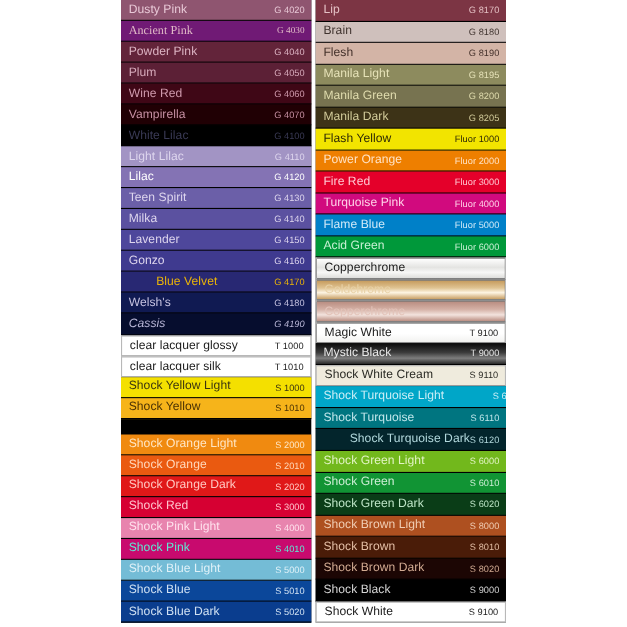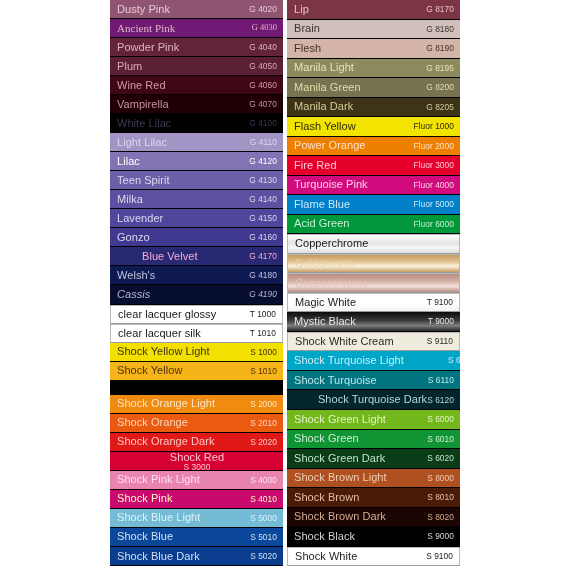--- a/index.html
+++ b/index.html
@@ -111,21 +111,21 @@
         <span class="swatch-code">G 4140</span>
       </div>
       <div class="swatch-row" style="background: rgb(78, 71, 155); color: rgb(222, 214, 238);">
         <span class="swatch-name">Lavender</span>
         <span class="swatch-code">G 4150</span>
       </div>
       <div class="swatch-row" style="background: rgb(63, 58, 143); color: rgb(222, 214, 238);">
         <span class="swatch-name">Gonzo</span>
         <span class="swatch-code">G 4160</span>
       </div>
-      <div class="swatch-row" style="background: rgb(40, 40, 115); color: #f9a8d4; padding-left: 32px;">
+      <div class="swatch-row" style="background: rgb(40, 40, 115); color: #eab308; padding-left: 32px;">
         <span class="swatch-name">Blue Velvet</span>
         <span class="swatch-code">G 4170</span>
       </div>
       <div class="swatch-row" style="background: rgb(16, 26, 82); color: rgb(197, 194, 224);">
         <span class="swatch-name">Welsh's</span>
         <span class="swatch-code">G 4180</span>
       </div>
       <div class="swatch-row" style="background: rgb(6, 13, 46); color: rgb(184, 182, 214); font-style: italic;">
         <span class="swatch-name">Cassis</span>
         <span class="swatch-code">G 4190</span>
@@ -151,29 +151,29 @@
         <span class="swatch-code">S 2000</span>
       </div>
       <div class="swatch-row" style="background: rgb(234, 90, 16); color: rgb(255, 217, 187);">
         <span class="swatch-name">Shock Orange</span>
         <span class="swatch-code">S 2010</span>
       </div>
       <div class="swatch-row" style="background: rgb(224, 24, 24); color: rgb(255, 198, 192);">
         <span class="swatch-name">Shock Orange Dark</span>
         <span class="swatch-code">S 2020</span>
       </div>
-      <div class="swatch-row" style="background: rgb(214, 0, 50); color: rgb(255, 194, 204); flex-direction: column;">
+      <div class="swatch-row" style="background: rgb(214, 0, 50); color: rgb(255, 194, 204);">
         <span class="swatch-name">Shock Red</span>
         <span class="swatch-code">S 3000</span>
       </div>
       <div class="swatch-row" style="background: rgb(232, 132, 174); color: rgb(255, 226, 238);">
         <span class="swatch-name">Shock Pink Light</span>
         <span class="swatch-code">S 4000</span>
       </div>
-      <div class="swatch-row" style="background: rgb(200, 10, 110); color: #fef9c3;">
+      <div class="swatch-row" style="background: rgb(200, 10, 110); color: #5eead4;">
         <span class="swatch-name">Shock Pink</span>
         <span class="swatch-code">S 4010</span>
       </div>
       <div class="swatch-row" style="background: rgb(116, 188, 214); color: rgb(223, 241, 248);">
         <span class="swatch-name">Shock Blue Light</span>
         <span class="swatch-code">S 5000</span>
       </div>
       <div class="swatch-row" style="background: rgb(11, 71, 154); color: rgb(207, 224, 242);">
         <span class="swatch-name">Shock Blue</span>
         <span class="swatch-code">S 5010</span>

